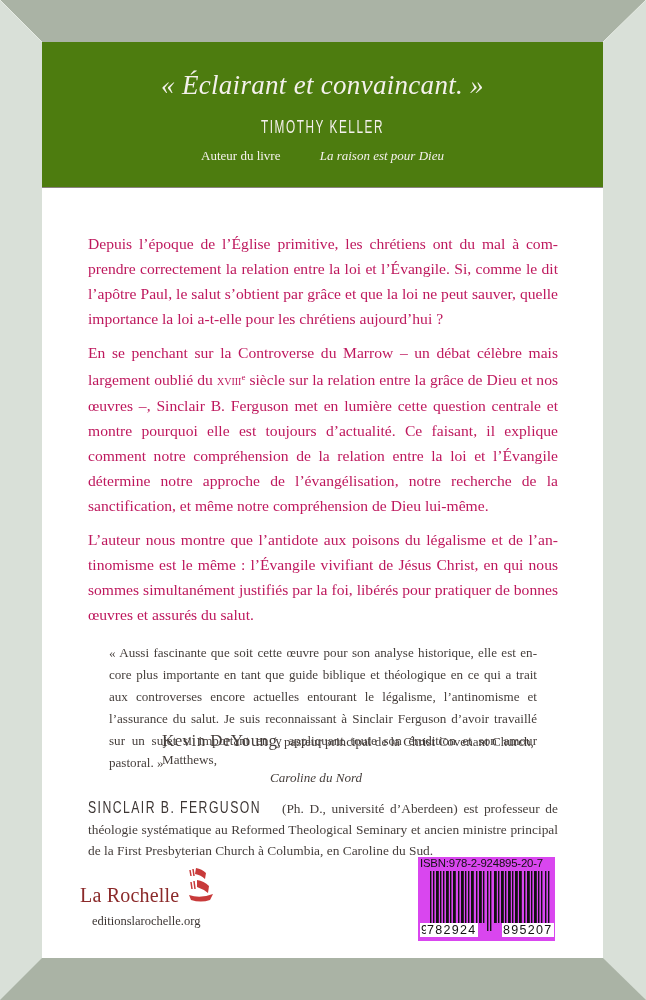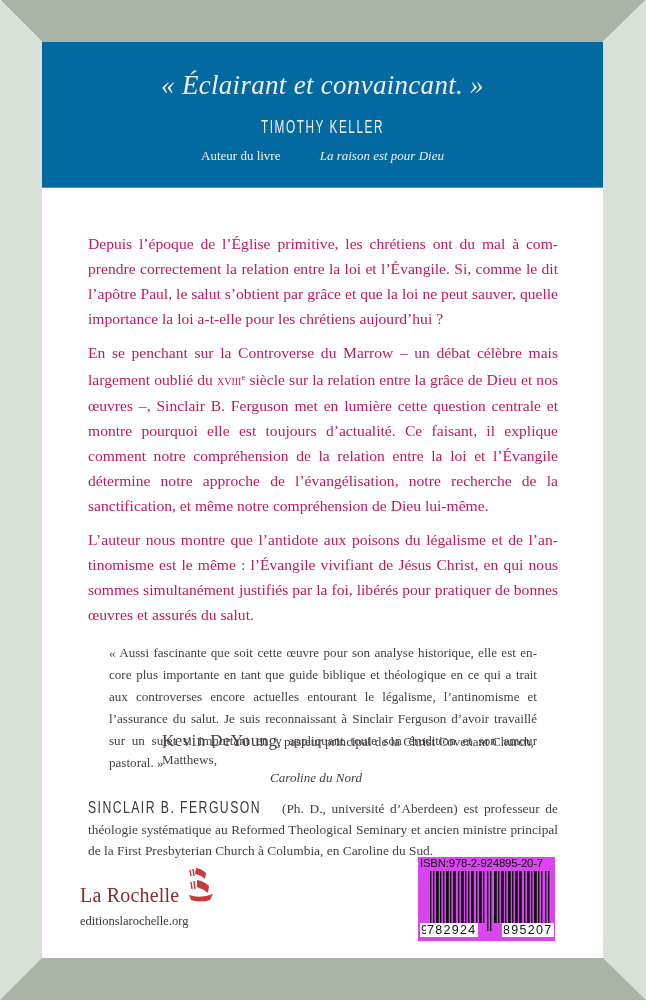--- a/index.html
+++ b/index.html
@@ -10,21 +10,21 @@
   .frame { position: absolute; left: 0; top: 0; width: 646px; height: 1000px; }
   .frame svg { display: block; }
 
   
   .page {
     position: absolute; left: 42px; top: 42px; width: 561px; height: 916px;
     background: #ffffff;
   }
   .band {
     position: absolute; left: 0; top: 0; width: 561px; height: 146px;
-    background: #0369a1; color: #f4f1ec; text-align: center;
+    background: #4d7c0f; color: #f4f1ec; text-align: center;
     border-bottom: 1px solid #8a8380;
   }
   .band .tagline {
     position: absolute; left: 0; right: 0; top: 28px;
     font-family: "Liberation Serif", "DejaVu Serif", serif;
     font-style: italic; font-size: 27px; letter-spacing: 0.3px;
   }
   .band .endorser {
     position: absolute; left: 0; right: 0; top: 74px;
     font-family: "Liberation Sans", "DejaVu Sans", sans-serif;
@@ -72,21 +72,21 @@
 
   .publisher {
     position: absolute; left: 38px; top: 818px; width: 160px; height: 80px;
   }
   .publisher .pub-name {
     position: absolute; left: 0; top: 24px;
     font-family: "Liberation Serif", serif; font-size: 20px; color: #8b2a2a; letter-spacing: 0.2px;
   }
   .publisher .ship { position: absolute; left: 108px; top: 6px; width: 26px; height: 38px; }
   .publisher .pub-url {
-    position: absolute; left: 0; top: 54px;
+    position: absolute; left: 12px; top: 54px;
     font-family: "Liberation Serif", serif; font-size: 12.5px; color: #3d3634;
   }
 
   .barcode-box {
     position: absolute; left: 376px; top: 815px; width: 137px; height: 84px; background: #d946ef;
   }
   .barcode-box .isbn {
     position: absolute; left: 2px; top: 0; width: 133px;
     font-family: "Liberation Sans", sans-serif; font-size: 11.4px; color: #111; letter-spacing: -0.2px;
     white-space: nowrap;

